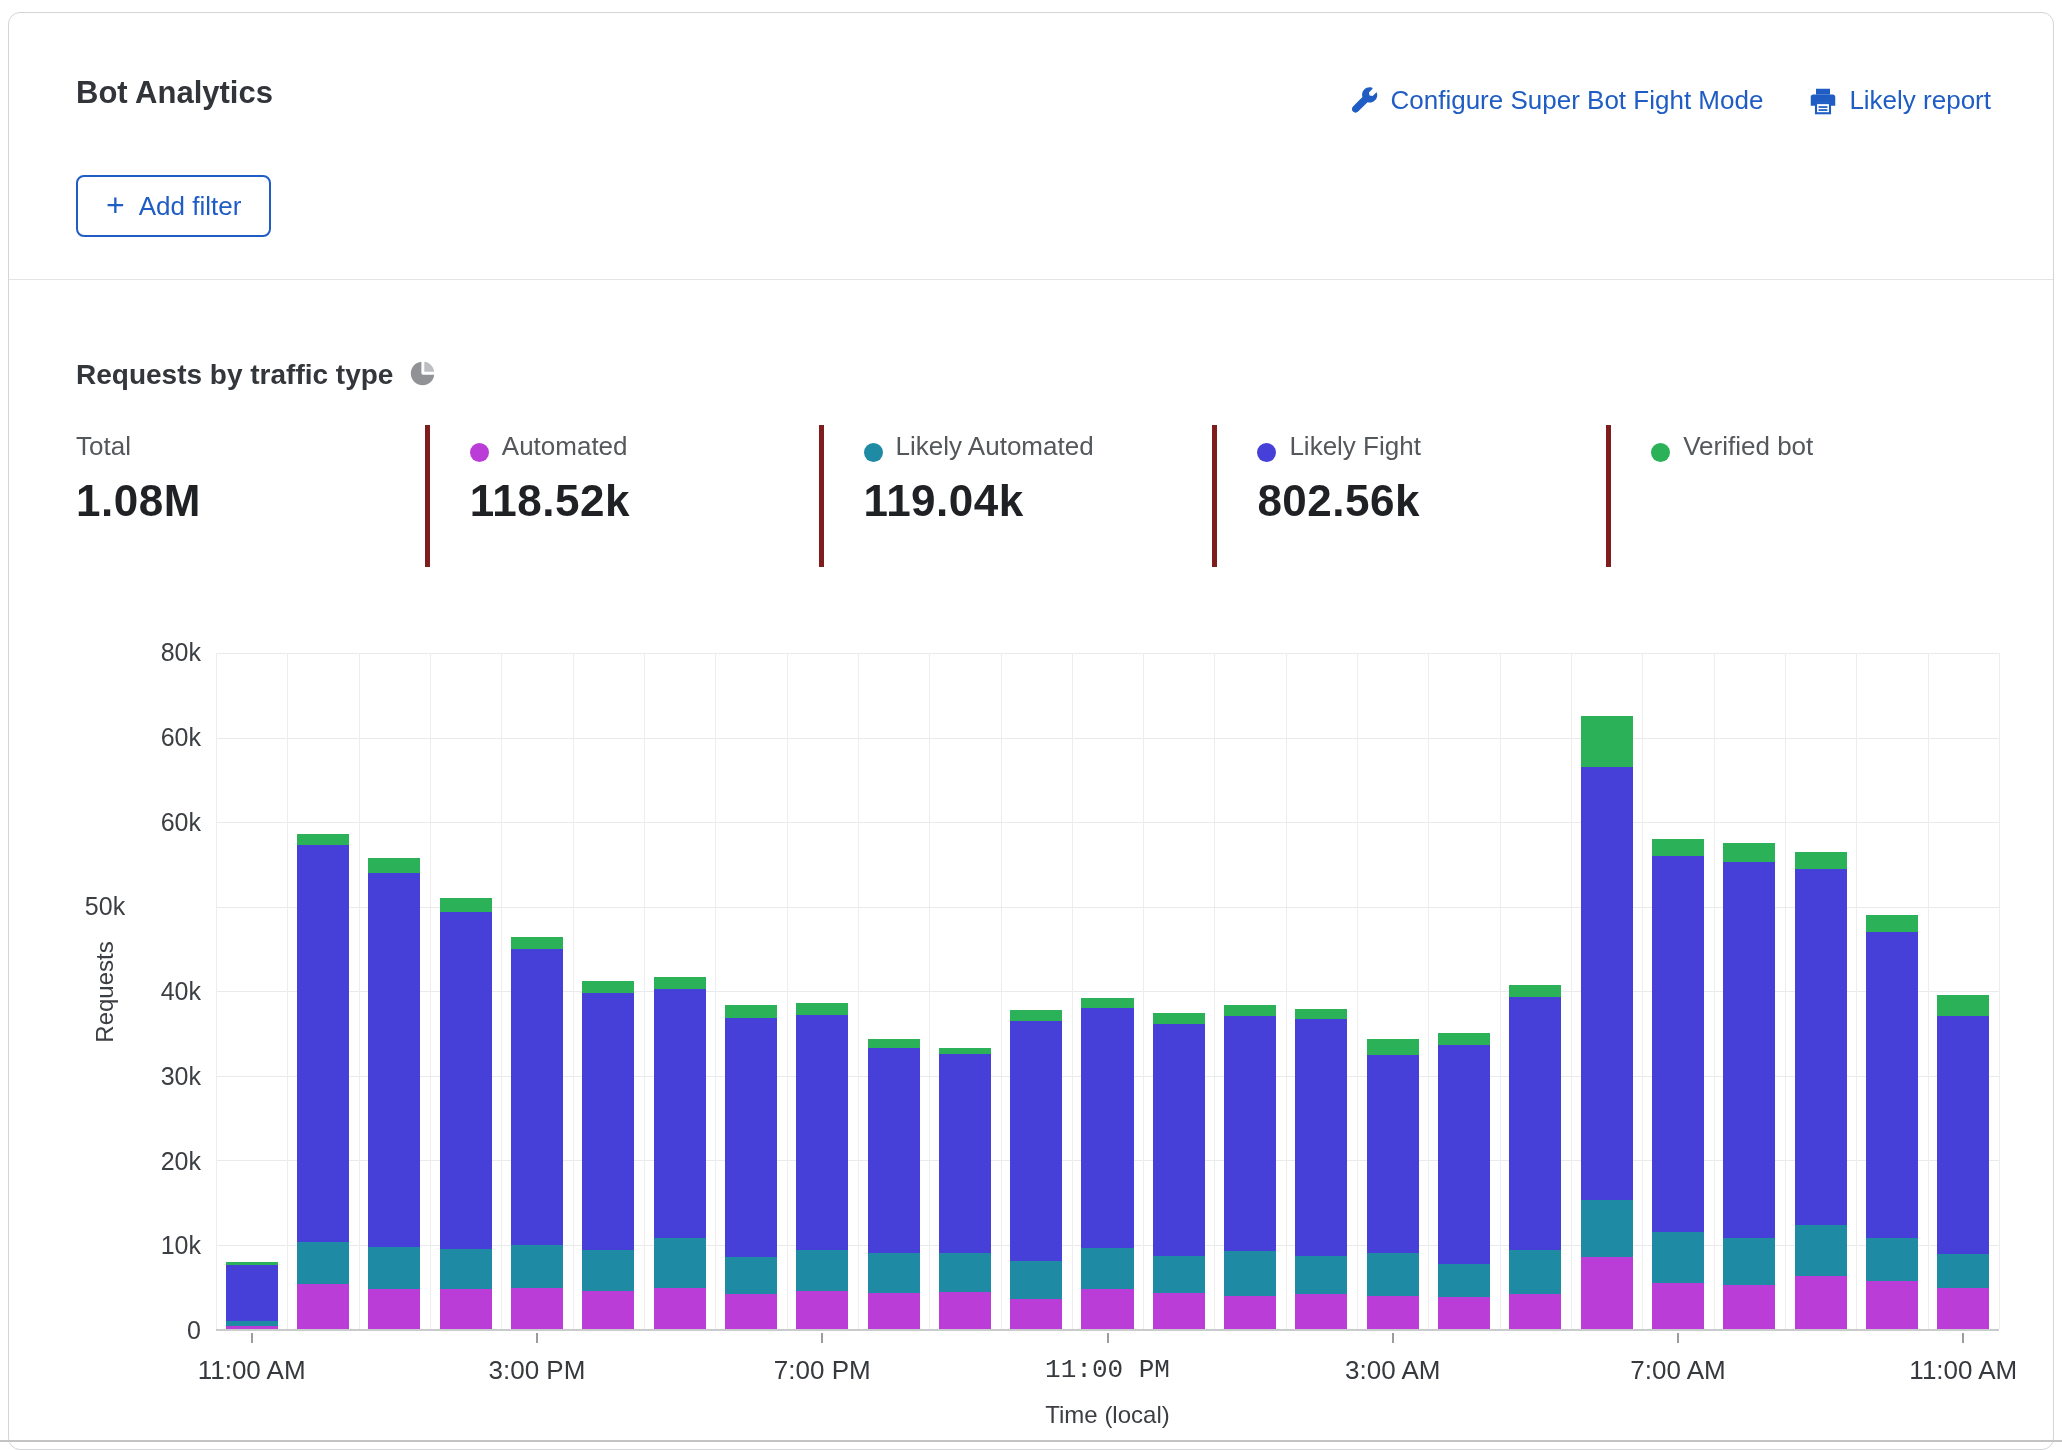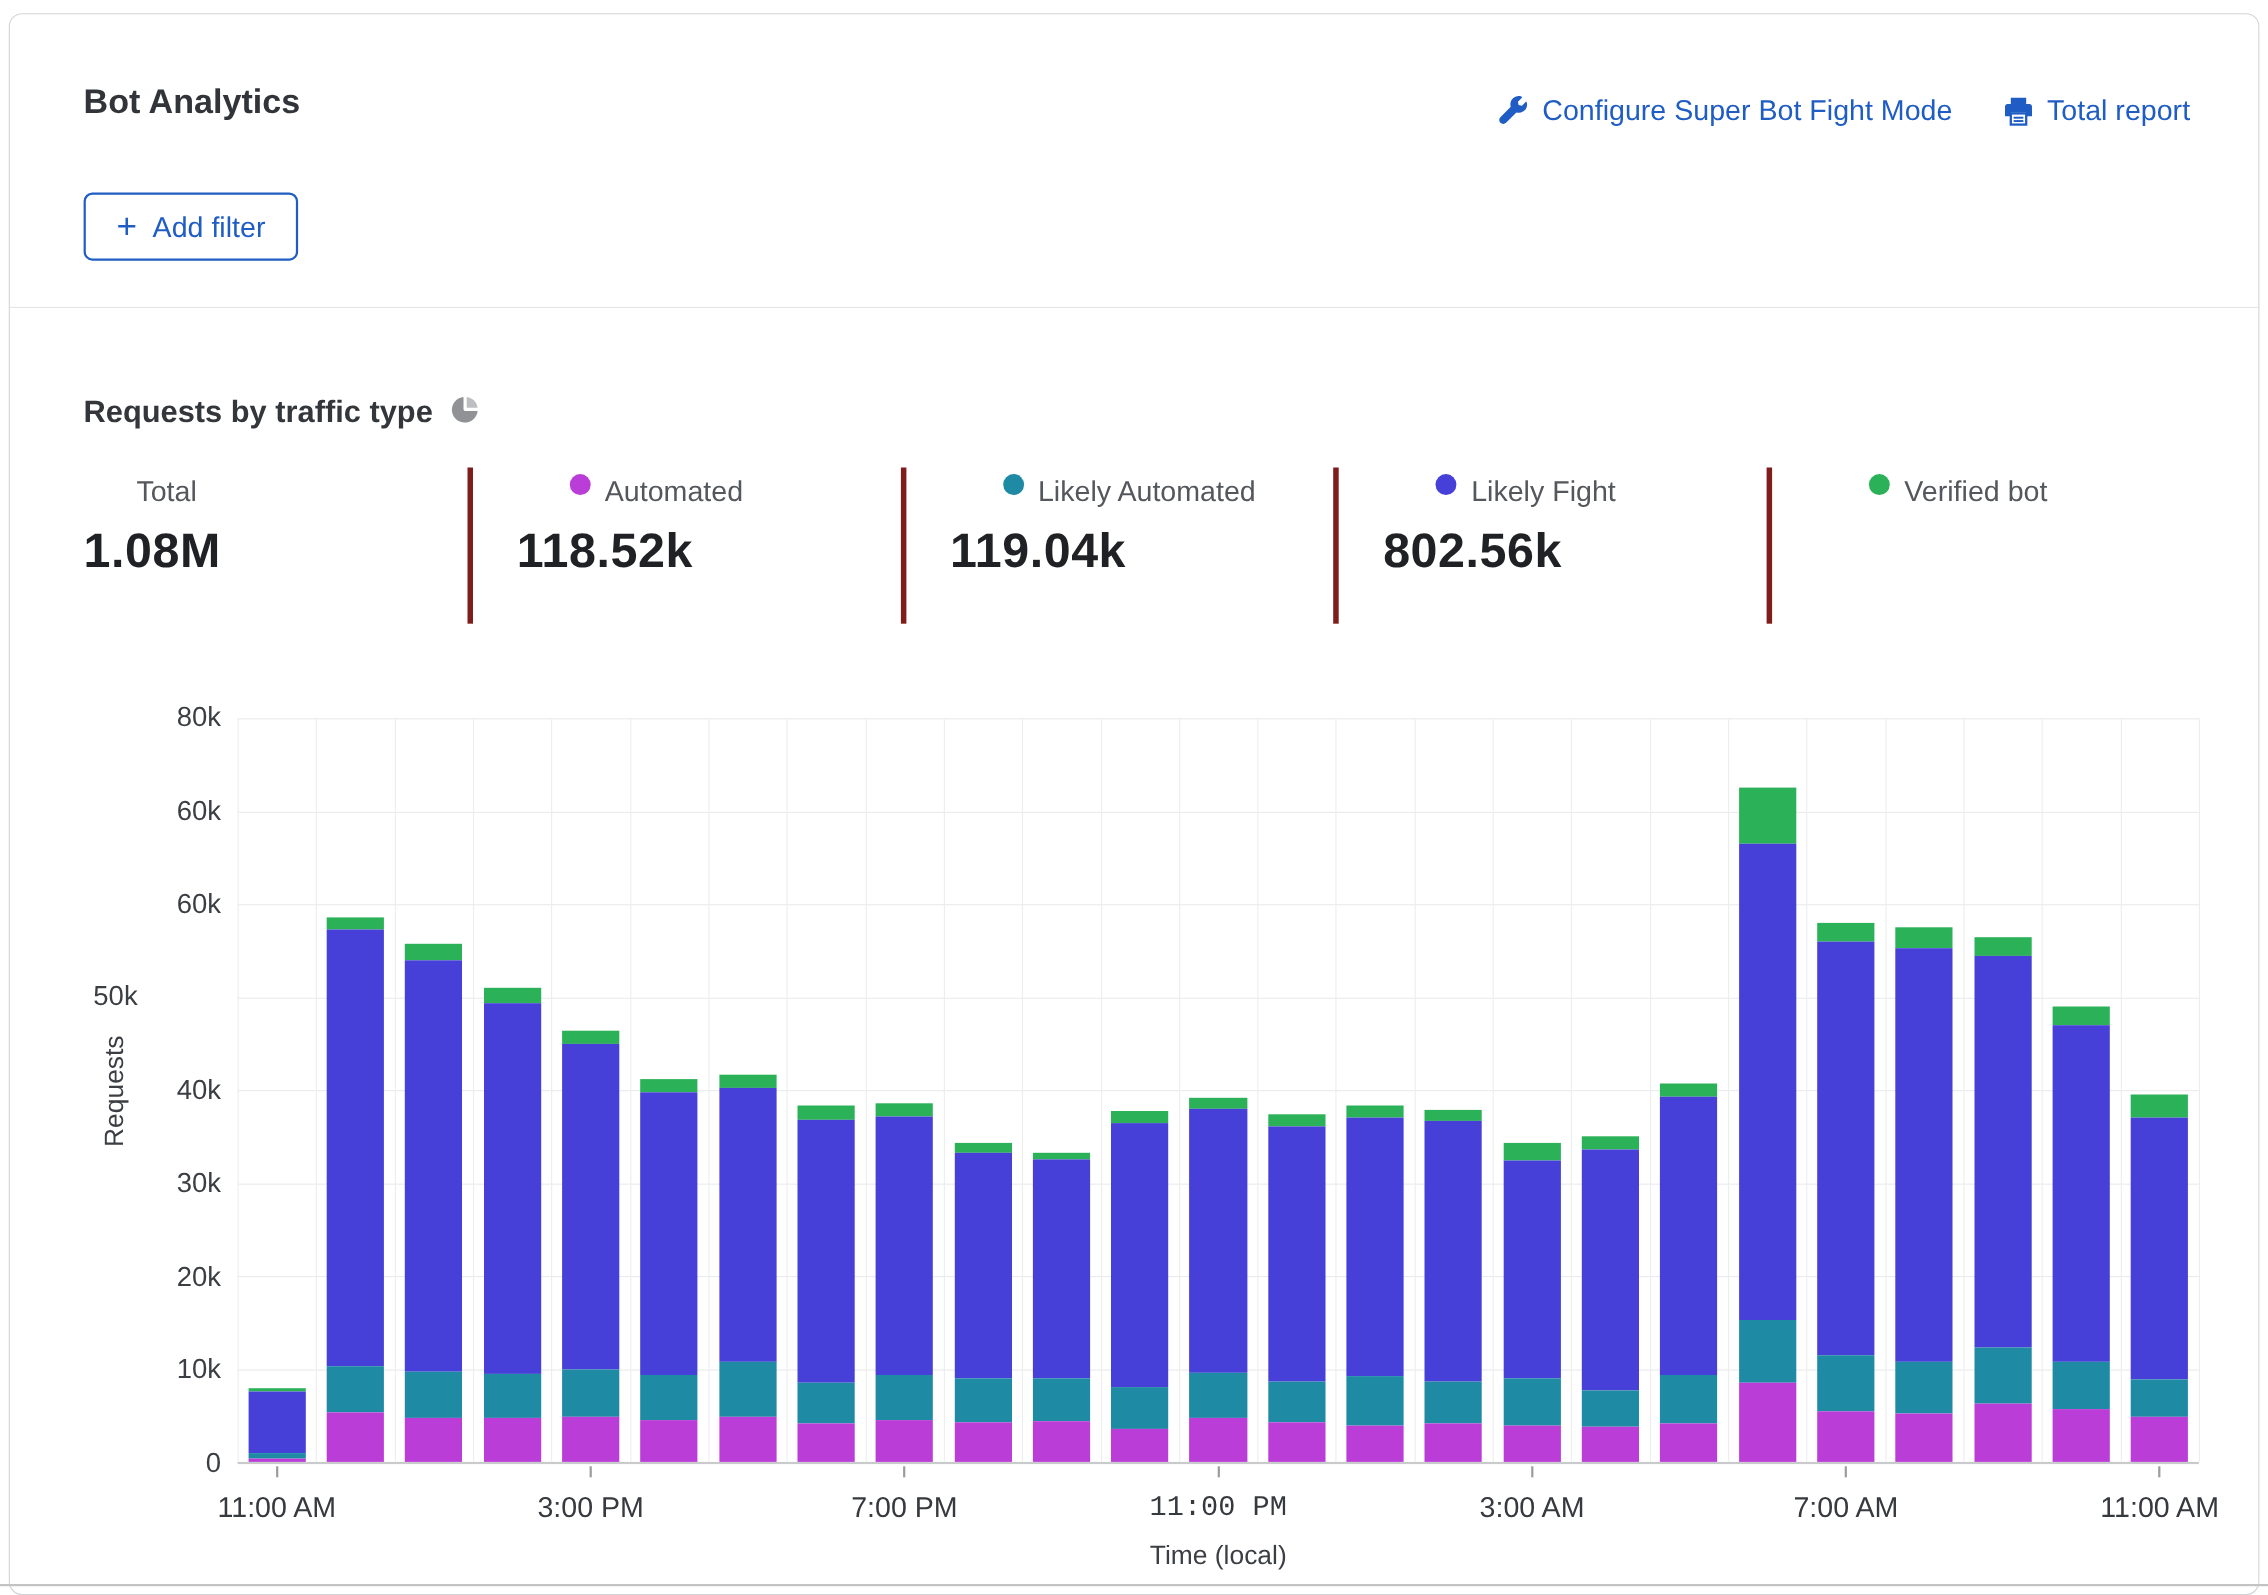--- a/index.html
+++ b/index.html
@@ -28,21 +28,21 @@
     border-right:9px solid transparent; border-top:11px solid #4a4d52; }
 
   .header-divider { position:absolute; left:0; top:266px; width:100%; height:1px; background:#e3e4e6; }
 
   .section-heading { position:absolute; left:67px; top:346px; display:flex; align-items:center; gap:16px; }
   .section-heading h2 { font-size:28px; font-weight:700; color:#33363a; }
 
   .stats { position:absolute; left:67px; top:412px; width:1924px; height:142px; display:flex; }
   .stat-col { flex:1 1 0; padding-top:6px; }
   .stat-col + .stat-col { border-left:5px solid #7f1d1d; padding-left:40px; }
-  .stat-label { display:flex; align-items:flex-start; gap:13px; font-size:26px; color:#54575b;margin-left:48px; }
+  .stat-label { display:flex; align-items:flex-end; gap:13px; font-size:26px; color:#54575b; }
   .dot { width:19px; height:19px; border-radius:50%; flex:0 0 auto; }
   .stat-value { margin-top:14px; font-size:44px; font-weight:700; color:#1f2124; letter-spacing:.5px; }
 
   .chart-area { position:absolute; left:0; top:608px; width:2046px; height:810px; }
   .y-axis-title { position:absolute; left:96px; top:371px; transform:translate(-50%,-50%) rotate(-90deg);
     font-size:24px; color:#3b3e42; white-space:nowrap; }
   .plot { position:absolute; left:207px; top:32px; width:1783px; height:678px;
     border-bottom:2px solid #c9cacc; }
   .hgrid { position:absolute; left:0; width:100%; height:1px; background:#e9eaeb; }
   .vgrid { position:absolute; top:0; width:1px; height:100%; background:#ededee; }
@@ -78,21 +78,21 @@
       <div class="link">
         <span>
           <svg width="28" height="28" viewBox="0 0 24 24">
               <path fill="#1f5dc4" d="M6 1.5h12v5H6z"></path>
               <path fill="#1f5dc4" d="M3.5 6.5h17c1.1 0 2 .9 2 2V16h-4.5v-3h-12v3H1.5V8.5c0-1.1.9-2 2-2z"></path>
               <rect x="6" y="13.8" width="12" height="8.7" fill="#ffffff" stroke="#1f5dc4" stroke-width="1.8"></rect>
               <rect x="8.2" y="16.4" width="7.6" height="1.5" fill="#1f5dc4"></rect>
               <rect x="8.2" y="19" width="7.6" height="1.5" fill="#1f5dc4"></rect>
             </svg>
         </span>
-        <span>Total report</span>
+        <span>Likely report</span>
       </div>
     </div>
 
     <button class="add-filter">
       <span class="plus">+</span>
       <span>Add filter</span>
     </button>
 
 
     <div class="header-divider"></div>

